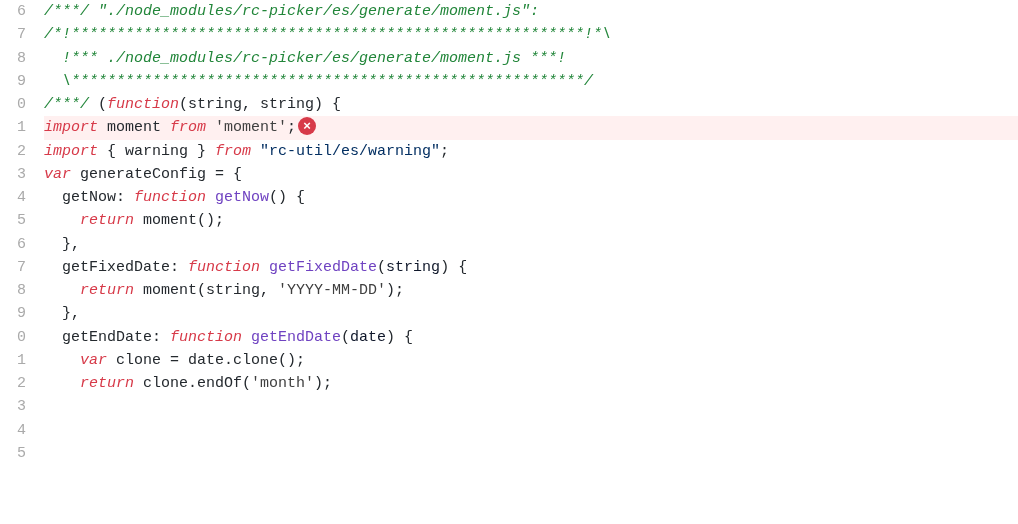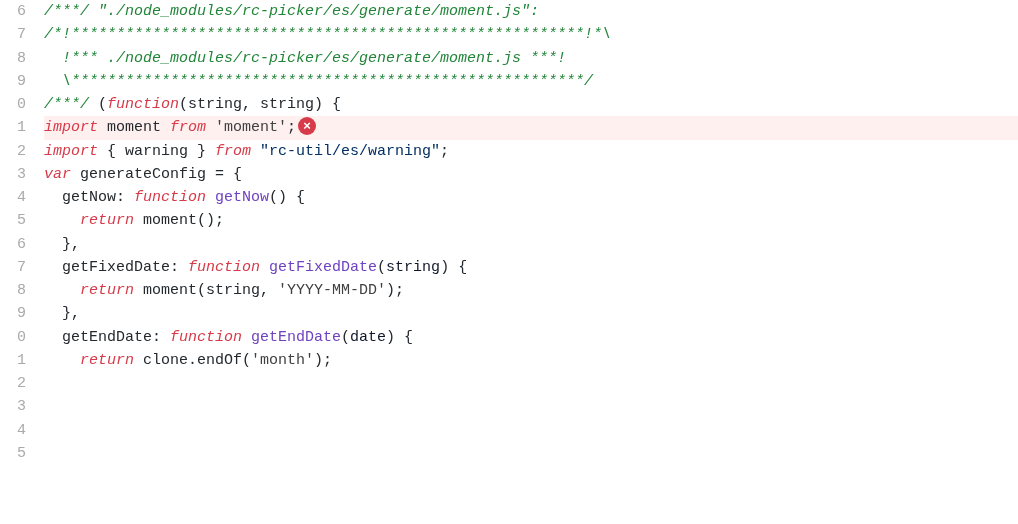--- a/index.html
+++ b/index.html
@@ -110,15 +110,16 @@
       <span class="code-line error-line"><span class="c-keyword">import</span><span class="c-plain"> moment </span><span class="c-keyword">from</span><span class="c-plain"> </span><span class="c-string-sgl">'moment'</span><span class="c-plain">;</span><span class="error-icon">×</span></span>
       <span class="code-line"><span class="c-keyword">import</span><span class="c-plain"> { warning } </span><span class="c-keyword">from</span><span class="c-plain"> </span><span class="c-string-dbl">"rc-util/es/warning"</span><span class="c-plain">;</span></span>
       <span class="code-line"><span class="c-keyword">var</span><span class="c-plain"> generateConfig = {</span></span>
       <span class="code-line"><span class="c-plain">  getNow: </span><span class="c-keyword">function</span><span class="c-plain"> </span><span class="c-funcname">getNow</span><span class="c-plain">() {</span></span>
       <span class="code-line"><span class="c-plain">    </span><span class="c-keyword">return</span><span class="c-plain"> moment();</span></span>
       <span class="code-line"><span class="c-plain">  },</span></span>
       <span class="code-line"><span class="c-plain">  getFixedDate: </span><span class="c-keyword">function</span><span class="c-plain"> </span><span class="c-funcname">getFixedDate</span><span class="c-plain">(</span><span class="c-param">string</span><span class="c-plain">) {</span></span>
       <span class="code-line"><span class="c-plain">    </span><span class="c-keyword">return</span><span class="c-plain"> moment(string, </span><span class="c-string-sgl">'YYYY-MM-DD'</span><span class="c-plain">);</span></span>
       <span class="code-line"><span class="c-plain">  },</span></span>
       <span class="code-line"><span class="c-plain">  getEndDate: </span><span class="c-keyword">function</span><span class="c-plain"> </span><span class="c-funcname">getEndDate</span><span class="c-plain">(</span><span class="c-param">date</span><span class="c-plain">) {</span></span>
+      <span class="code-line"><span class="c-plain">    </span><span class="c-keyword">var</span><span class="c-plain"> clone = date.clone();</span></span>
       <span class="code-line"><span class="c-plain">    </span><span class="c-keyword">return</span><span class="c-plain"> clone.endOf(</span><span class="c-string-sgl">'month'</span><span class="c-plain">);</span></span>
     </div>
 </div>
 
 </body></html>

